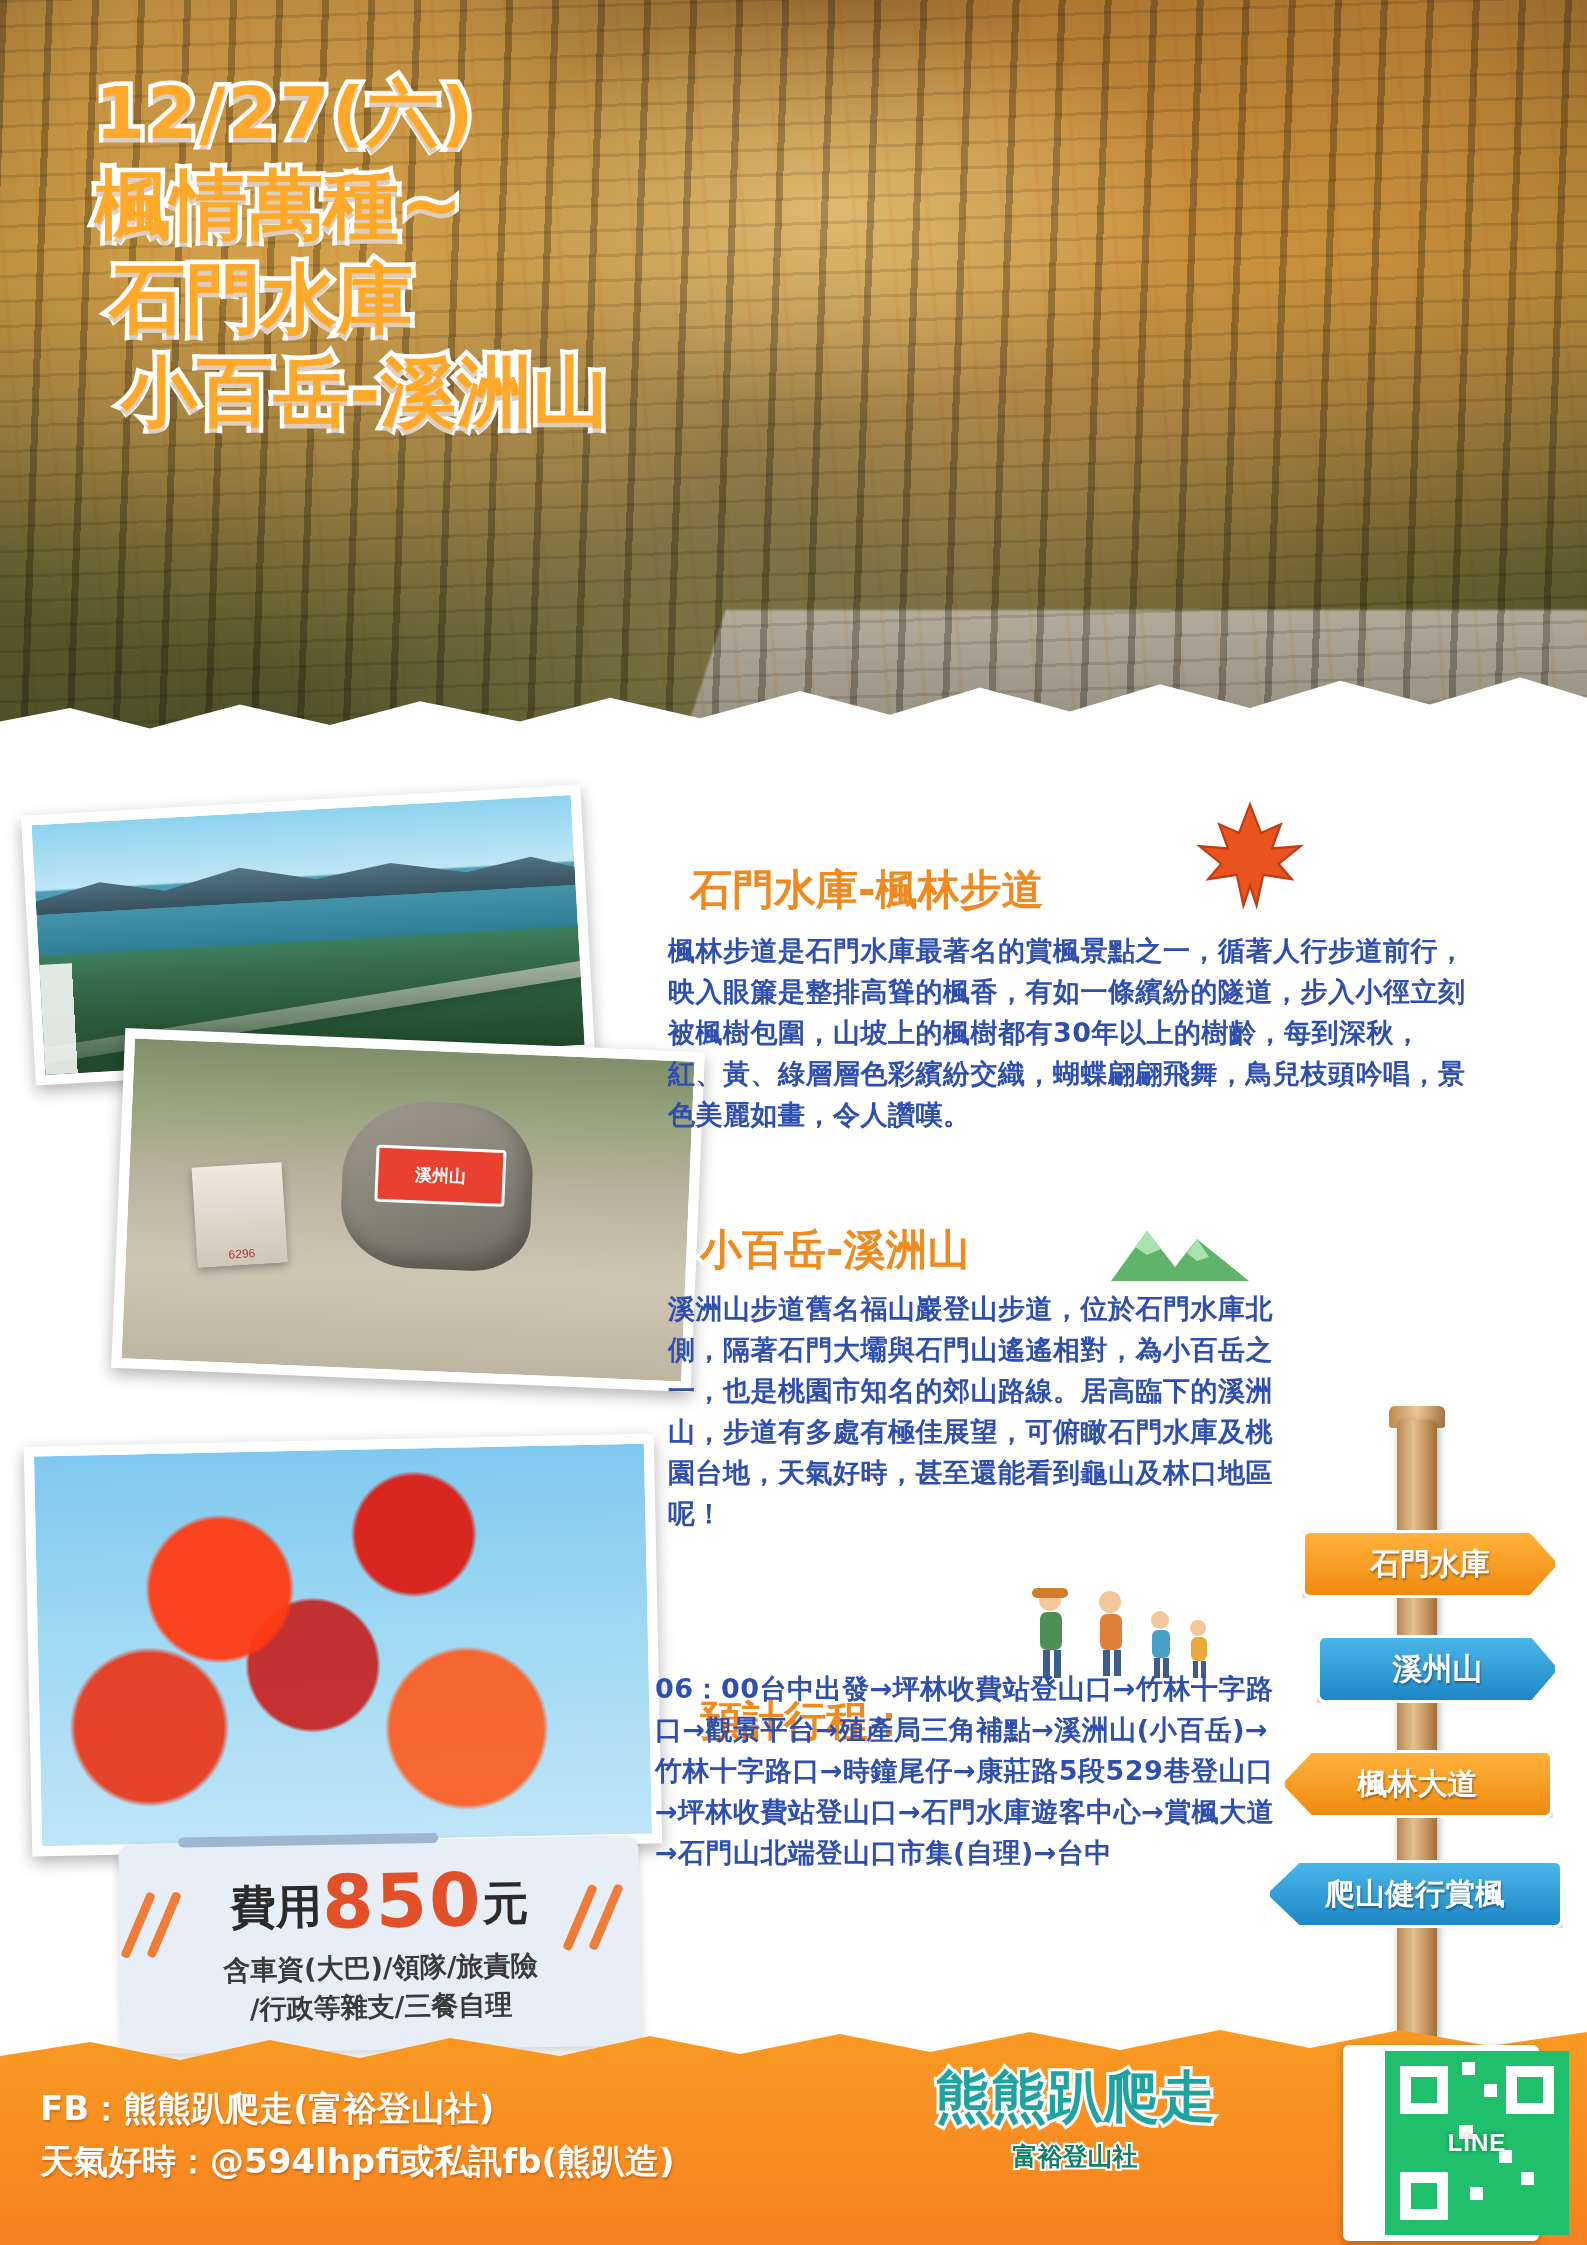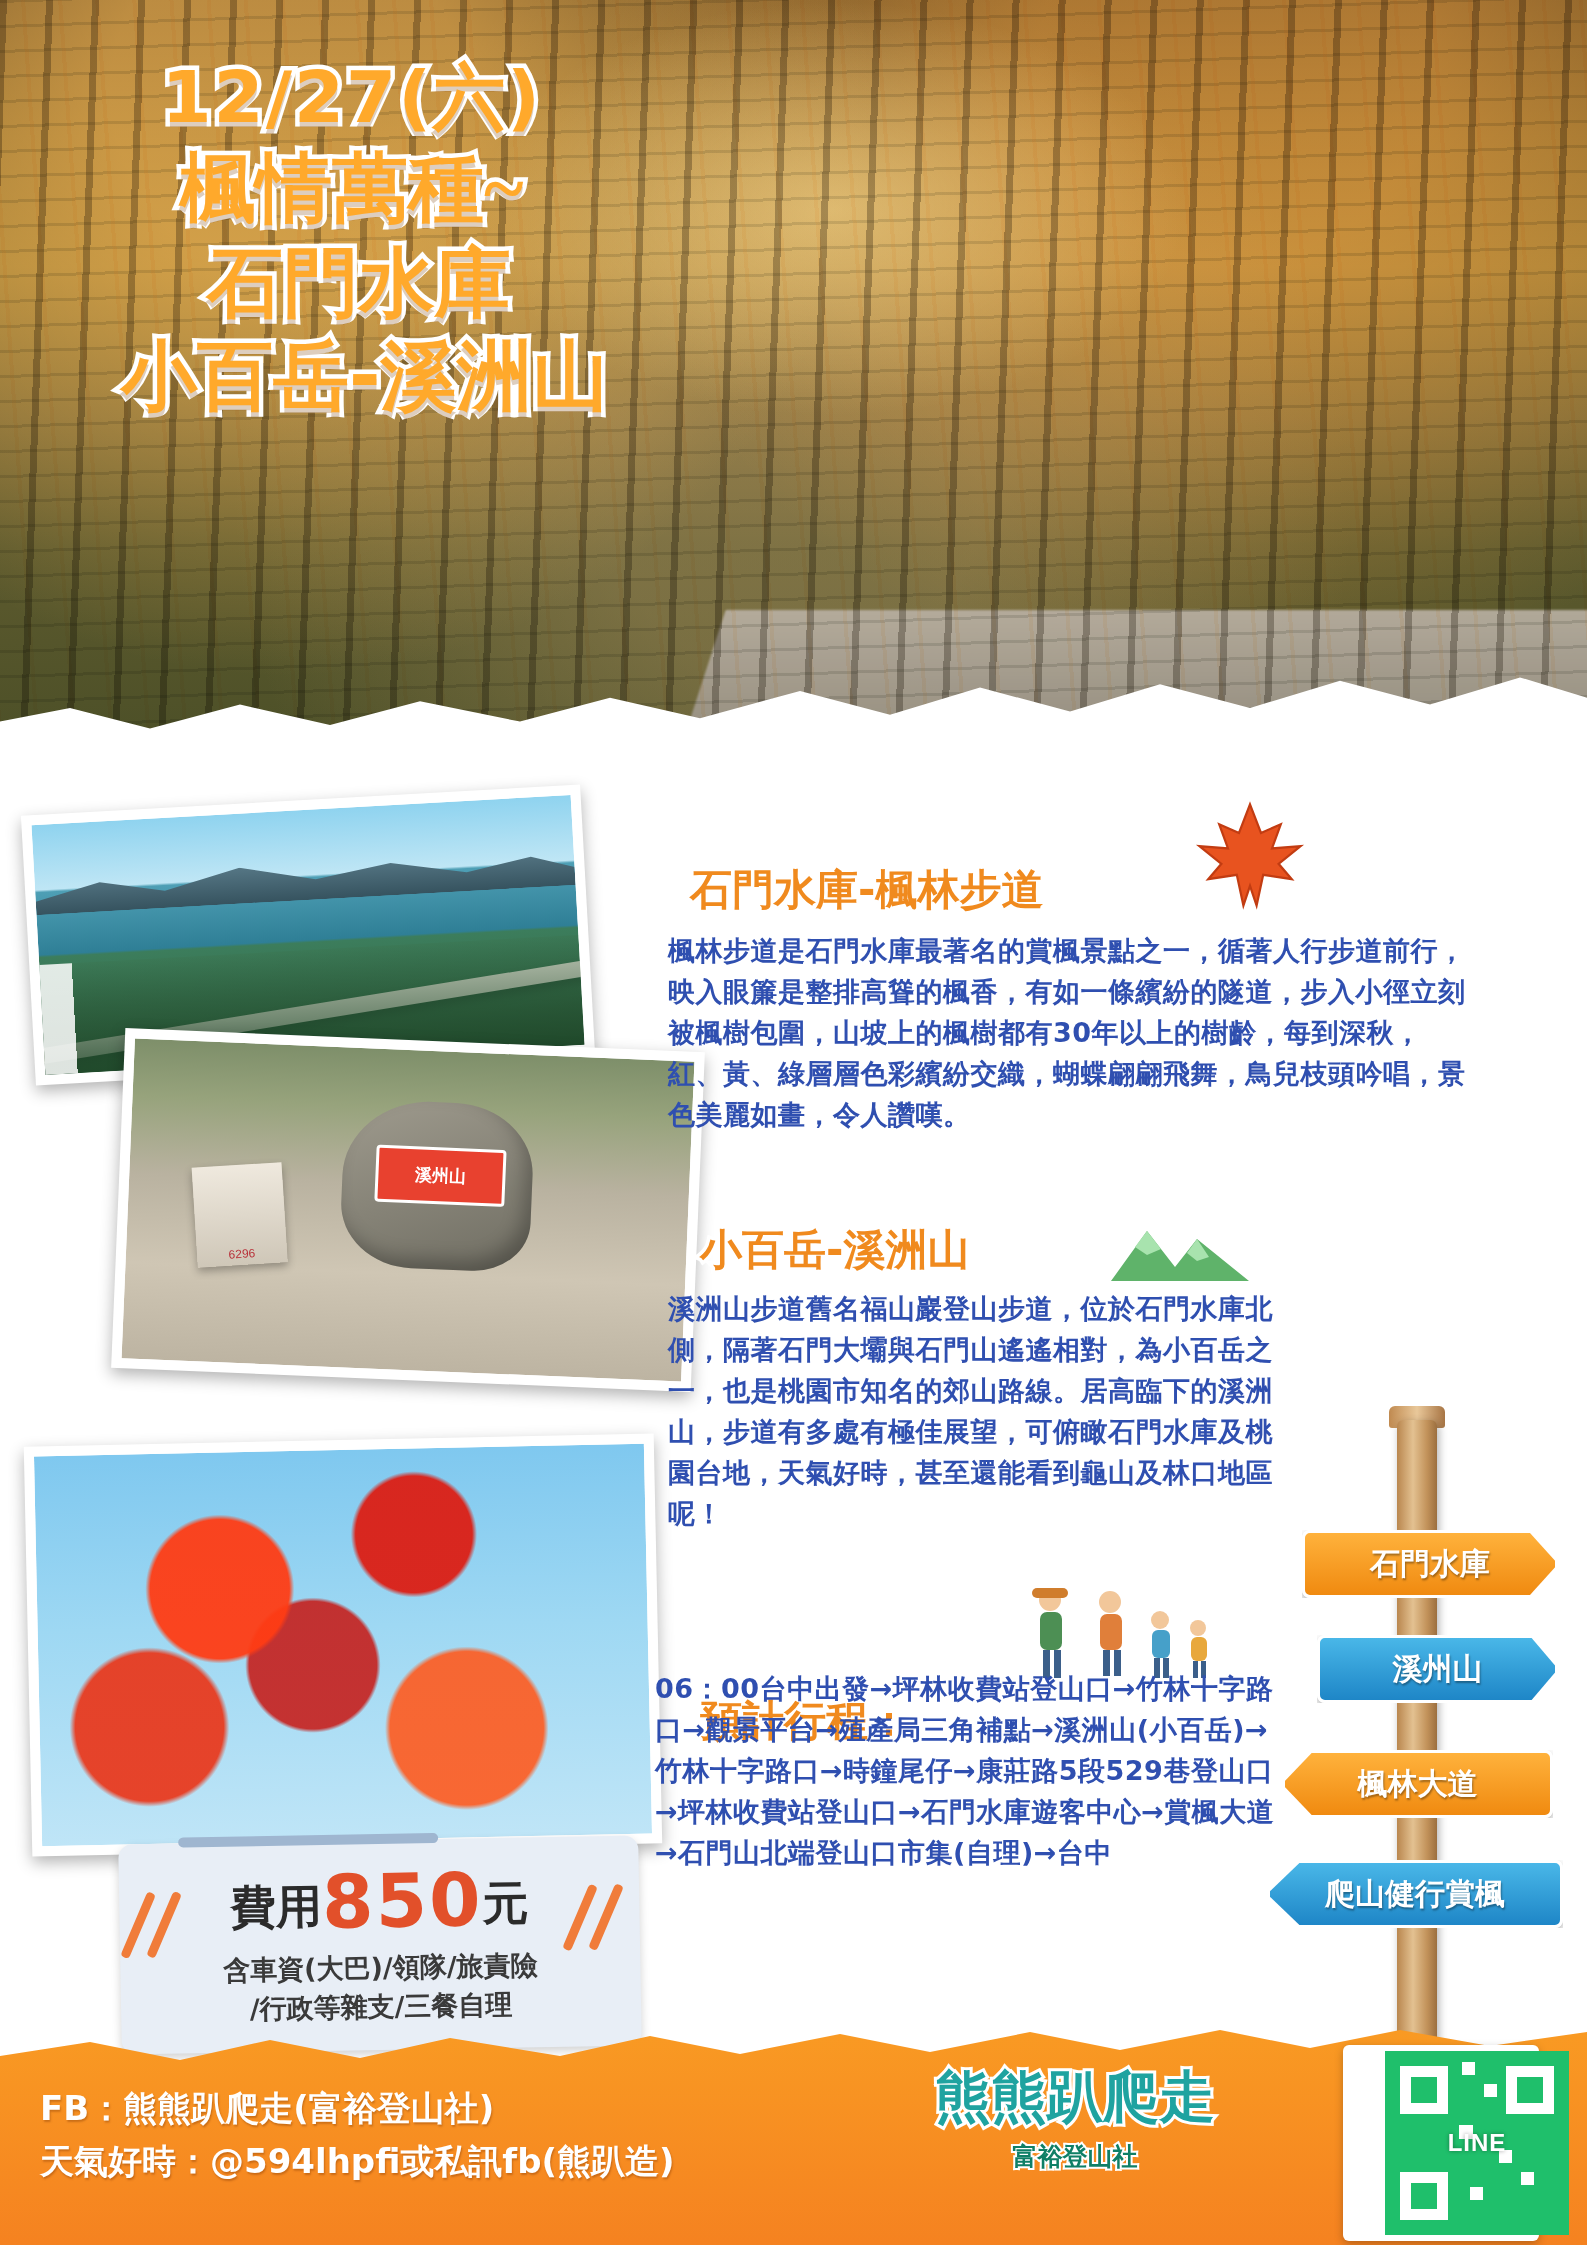--- a/index.html
+++ b/index.html
@@ -42,33 +42,33 @@
   }
 
   
   .tear{
     position:absolute;left:0;top:640px;width:1587px;height:170px;
     background:#ffffff;
     clip-path:polygon(0 48%,70px 40%,150px 52%,240px 38%,330px 50%,420px 36%,520px 48%,610px 34%,700px 46%,800px 30%,890px 44%,980px 28%,1070px 42%,1160px 26%,1250px 40%,1340px 24%,1430px 38%,1520px 22%,1587px 34%,1587px 100%,0 100%);
   }
 
   
-  .title-wrap{position:absolute;left:95px;top:55px;z-index:6;text-align:center;}
+  .title-wrap{position:absolute;left:95px;top:71px;z-index:6;}
   .title-line{
     font-family:"DejaVu Sans","Liberation Sans",sans-serif;
     font-weight:bold;
     color:#ffa92b;
     -webkit-text-stroke:9px #ffffff;
     paint-order:stroke fill;
     text-shadow:0 5px 0 rgba(120,60,0,.25);
     line-height:1.18;
     white-space:nowrap;
   }
   .t1{font-size:72px;letter-spacing:2px;}
-  .t2{font-size:76px;margin-top:4px;font-family:Liberation Serif, serif;}
+  .t2{font-size:76px;margin-top:4px;}
   .t3{font-size:76px;margin-top:4px;margin-left:14px;}
   .t4{font-size:76px;margin-top:4px;margin-left:26px;}
 
   
   .photo{
     position:absolute;background:#fff;
     box-shadow:0 6px 16px rgba(0,0,0,.30);
     padding:10px;
   }
   .photo .inner{width:100%;height:100%;overflow:hidden;position:relative;}

